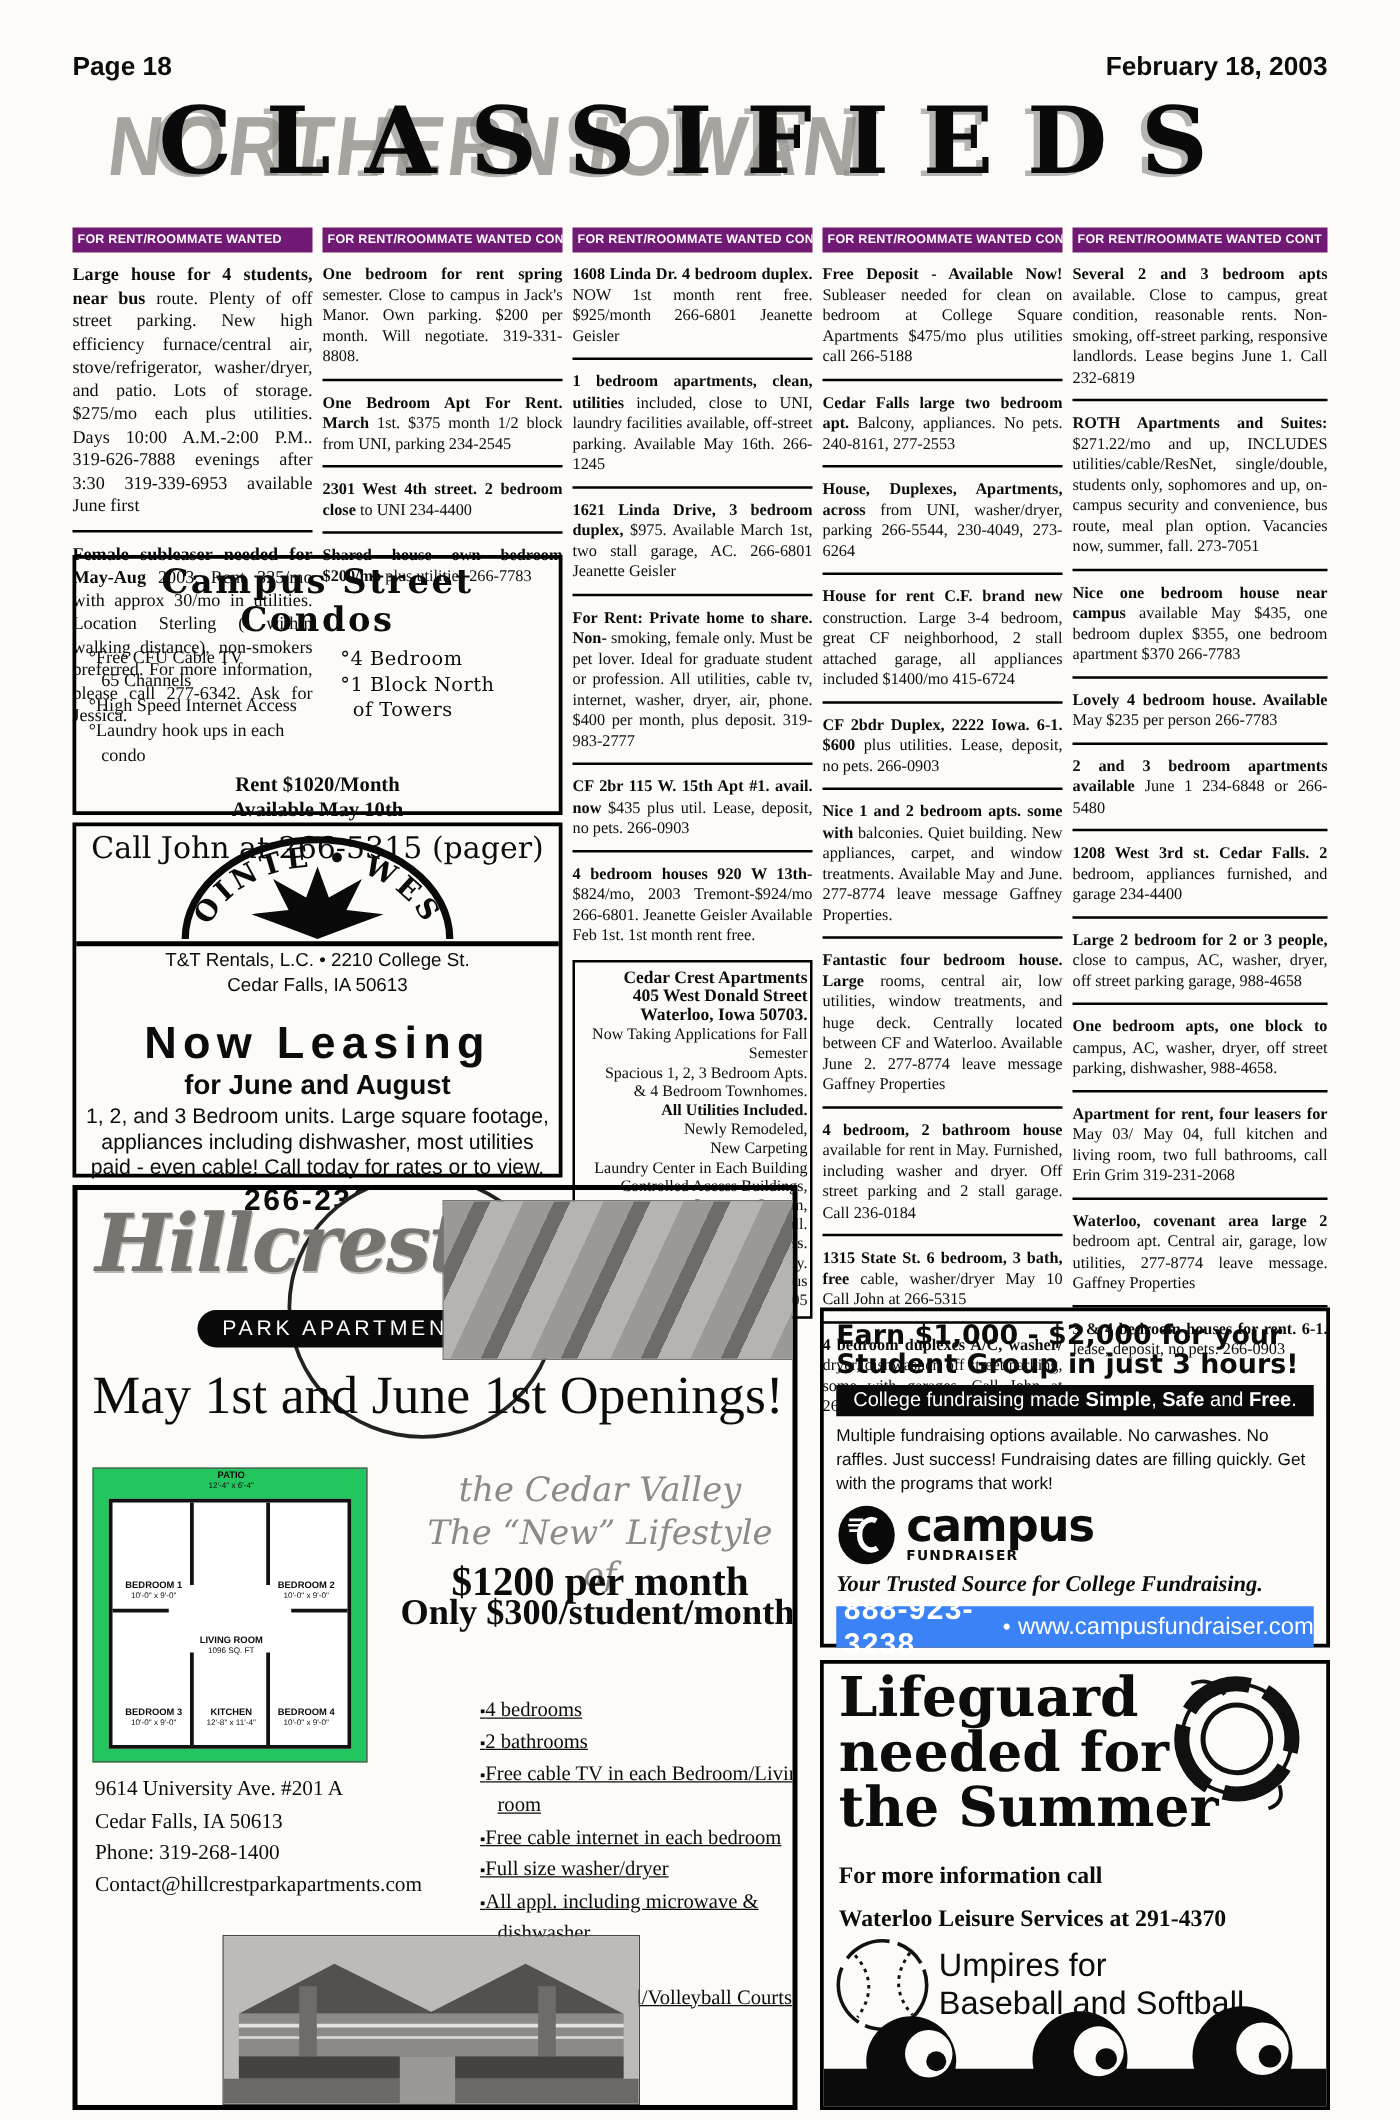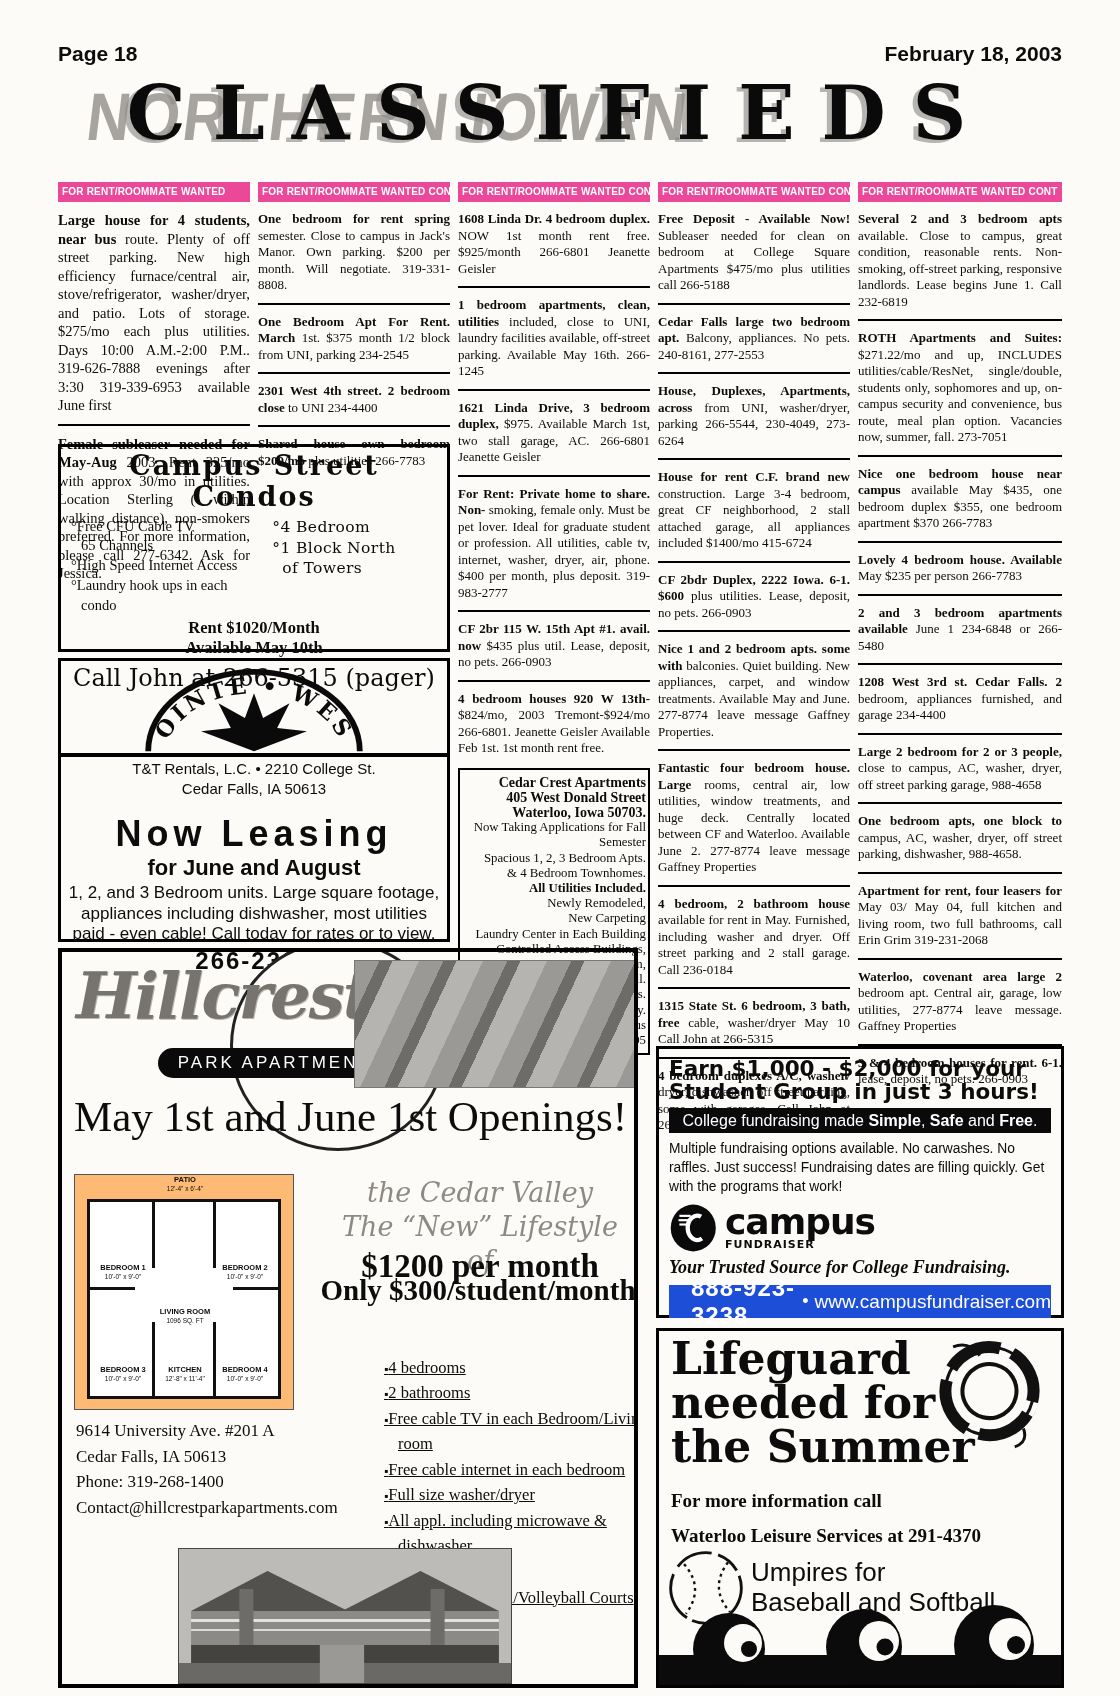--- a/index.html
+++ b/index.html
@@ -16,21 +16,21 @@
         font-family:"DejaVu Serif",serif;font-weight:bold;font-size:74px;letter-spacing:27px;
         color:#0a0a0a;text-shadow:-5px 3px 0 rgba(145,142,138,.65);white-space:nowrap;}
 
   
   .col{position:absolute;top:182px;}
   .col1{left:58px;width:192px;}
   .col2{left:258px;width:192px;}
   .col3{left:458px;width:192px;}
   .col4{left:658px;width:192px;}
   .col5{left:858px;width:204px;}
-  .secbar{background:#ec4899;color:#fff;font:bold 10px/20px "Liberation Sans",sans-serif;
+  .secbar{background:#701a75;color:#fff;font:bold 10px/20px "Liberation Sans",sans-serif;
         height:20px;padding-left:4px;letter-spacing:.2px;white-space:nowrap;overflow:hidden;}
   .ad{font-size:13px;line-height:16.5px;text-align:justify;margin:9px 0;}
   .col1 .ad{font-size:14.5px;line-height:18.5px;}
   .rule{height:0;border:none;border-top:2px solid #000;margin:0;}
 
   
   .cedarcrest{border:2.5px solid #000;margin-top:11px;padding:5px 2px;text-align:right;
         font-size:12.8px;line-height:15.2px;}
   .cedarcrest .cbold{font-weight:bold;font-size:14px;}
   .cedarcrest .cbold2{font-weight:bold;}
@@ -65,21 +65,21 @@
   .hc-circle{position:absolute;left:168px;top:-12px;width:210px;height:205px;border-radius:50%;
         border:3px solid #222;background:#fcfbf7;}
   .hc-logo{position:absolute;left:14px;top:6px;font-family:"DejaVu Serif",serif;font-style:italic;
         font-weight:bold;font-size:64px;color:#77736f;letter-spacing:-2px;text-shadow:1px 1px 0 #b9b6b2;}
   .hc-pill{position:absolute;left:96px;top:96px;width:248px;height:30px;background:#0a0a0a;border-radius:16px;
         color:#fff;font:17px/30px "Liberation Sans",sans-serif;letter-spacing:3px;text-align:center;}
   .hc-aerial{position:absolute;left:292px;top:8px;width:280px;height:126px;border:1px solid #777;
         background:repeating-linear-gradient(115deg,#9b9995 0 22px,#6e6c69 22px 34px,#b6b4b0 34px 58px);}
   .hc-headline{position:absolute;left:12px;top:140px;width:556px;font-size:43px;font-weight:normal;
         font-family:"Liberation Serif",serif;}
-  .fp{position:absolute;left:12px;top:222px;width:218px;height:234px;background:#fdba74;border:1px solid #555;}
+  .fp{position:absolute;left:12px;top:222px;width:218px;height:234px;background:#22c55e;border:1px solid #555;}
   .fp-inner{position:absolute;left:12px;top:24px;right:12px;bottom:10px;background:#fff;border:3px solid #111;}
   .fp-patio{position:absolute;left:70px;top:1px;width:80px;text-align:center;}
   .fp-lab{font:bold 7.5px/1.15 "Liberation Sans",sans-serif;}
   .fp-dim{font:6.5px/1.1 "Liberation Sans",sans-serif;}
   .fp-room{position:absolute;text-align:center;width:62px;margin-top:44px;}
   .fp-b1{left:2px;top:18px;} .fp-b2{right:2px;top:18px;}
   .fp-lr{left:64px;top:62px;} .fp-b3{left:2px;bottom:14px;}
   .fp-kit{left:64px;bottom:14px;} .fp-b4{right:2px;bottom:14px;}
   .fp-wall{position:absolute;background:#111;}
   .hc-addr{position:absolute;left:14px;top:466px;font-size:17px;line-height:1.5;}
@@ -98,21 +98,21 @@
   .fr-head{font-family:"DejaVu Sans",sans-serif;font-weight:bold;font-size:21.5px;line-height:1.08;}
   .fr-bar1{background:#0a0a0a;color:#fff;text-align:center;font-size:16px;line-height:25px;height:25px;
         margin-top:5px;}
   .fr-bar1 b{font-weight:bold;}
   .fr-body{font-size:13.8px;line-height:1.35;margin-top:7px;}
   .fr-logorow{display:flex;align-items:center;margin-top:6px;}
   .fr-logotext{margin-left:4px;}
   .fr-campus{font-family:"DejaVu Sans",sans-serif;font-weight:bold;font-size:36px;line-height:.9;letter-spacing:-1px;}
   .fr-fundraiser{font-family:"DejaVu Sans",sans-serif;font-weight:bold;font-size:11px;letter-spacing:1px;}
   .fr-tagline{font-family:"Liberation Serif",serif;font-style:italic;font-weight:bold;font-size:18px;margin-top:3px;}
-  .fr-bar2{background:#1d4ed8;color:#fff;height:33px;margin-top:7px;display:flex;align-items:center;padding-left:22px;}
+  .fr-bar2{background:#3b82f6;color:#fff;height:33px;margin-top:7px;display:flex;align-items:center;padding-left:6px;}
   .fr-phone{font-weight:bold;font-size:24px;letter-spacing:1px;}
   .fr-sep{font-size:18px;margin:0 6px;}
   .fr-url{font-size:19px;}
 
   
   .lifeguard{position:absolute;left:656px;top:1328px;width:408px;height:360px;border:3px solid #000;
         box-sizing:border-box;overflow:hidden;}
   .lg-head{position:absolute;left:12px;top:6px;font-family:"DejaVu Serif",serif;font-weight:bold;
         font-size:44px;line-height:1.0;}
   .lg-ring{position:absolute;right:6px;top:2px;}

